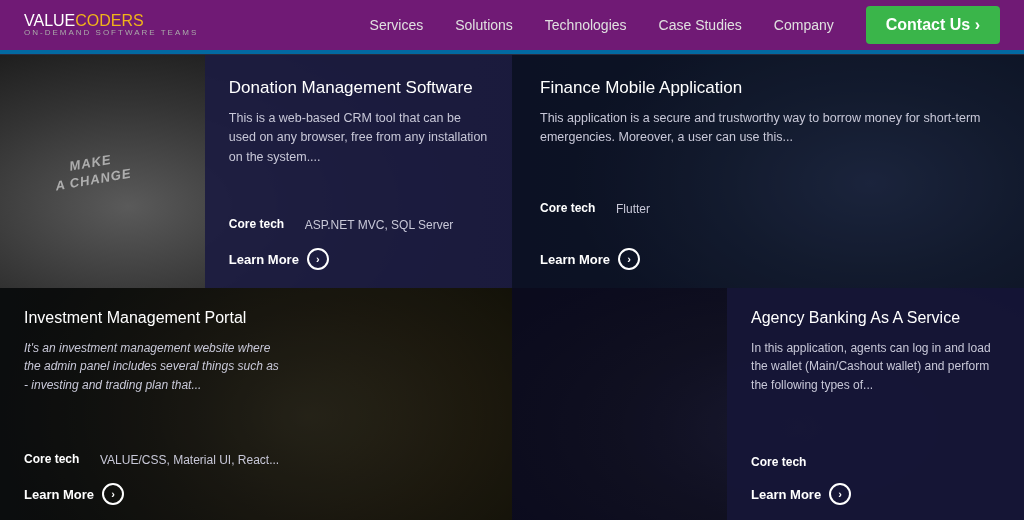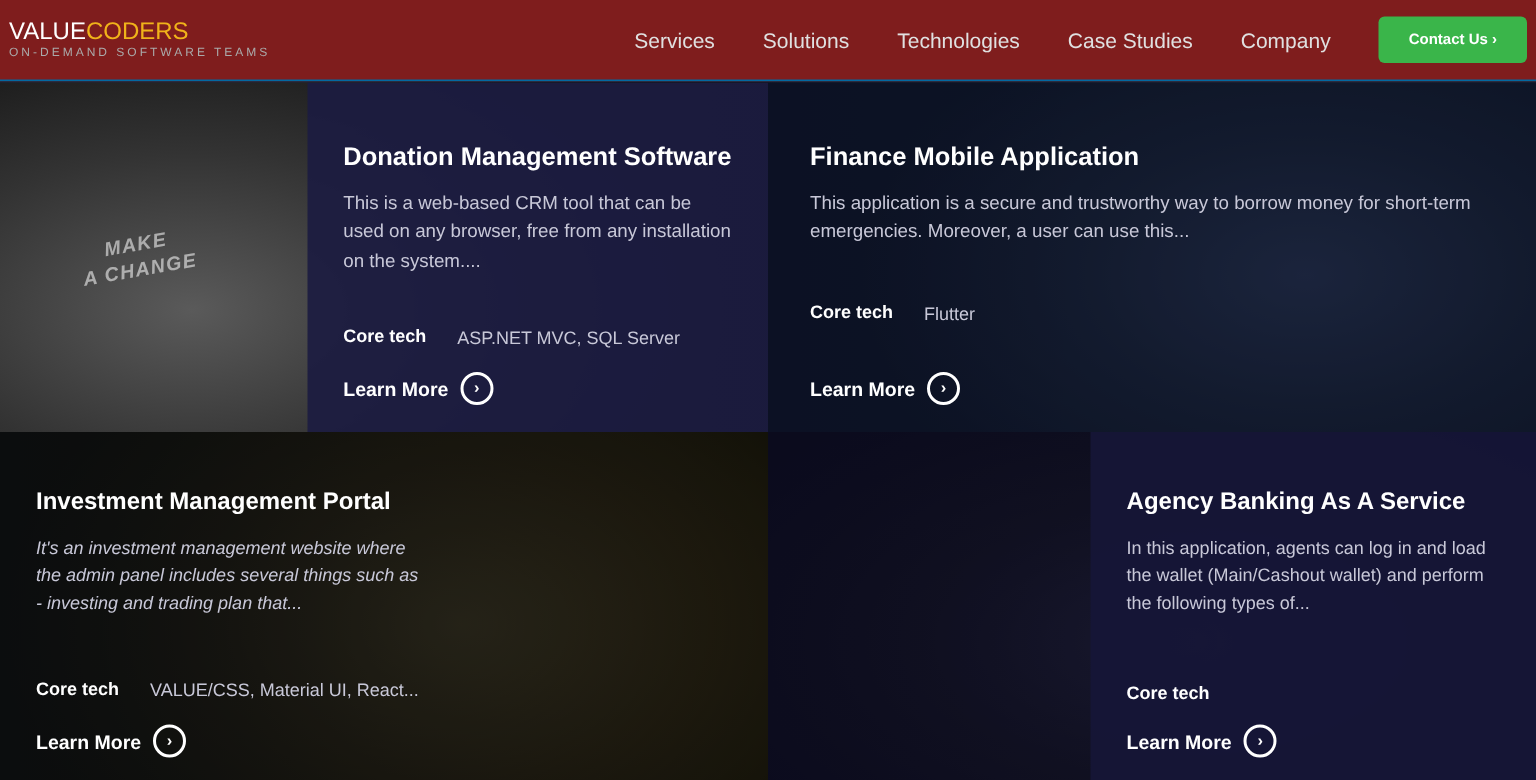--- a/index.html
+++ b/index.html
@@ -1,26 +1,26 @@
 <!DOCTYPE html>
 <html><head>
   <meta charset="utf-8">
   <style>
     * { margin: 0; padding: 0; box-sizing: border-box; }
     body { font-family: 'Segoe UI', Arial, sans-serif; width: 1024px; height: 520px; overflow: hidden; background: #1a1a2e; }
 
     
     .header {
-      background: #7f1d1d;
+      background: #701a75;
       display: flex;
       align-items: center;
       justify-content: space-between;
-      padding: 0 6px;
+      padding: 0 24px;
       height: 54px;
-      border-bottom: 1px solid #0369a1;
+      border-bottom: 4px solid #0369a1;
     }
     .logo {
       display: flex;
       flex-direction: column;
       line-height: 1.1;
     }
     .logo-value { color: #fff; }
     .logo-coders { color: #f0b31a; }
     .logo-sub {
       font-size: 8px;
@@ -37,36 +37,35 @@
       color: #e0e0e0;
       font-size: 14px;
       cursor: pointer;
       white-space: nowrap;
     }
     .contact-btn {
       background: #3ab54a;
       color: #fff;
       border: none;
       padding: 10px 20px;
-      font-size: 10px;
+      font-size: 16px;
       font-weight: 600;
       border-radius: 4px;
       cursor: pointer;
       display: flex;
       align-items: center;
       gap: 6px;
     }
 
     .card-title {
       font-size: 17px;
-      font-weight: 700;
+      font-weight: 400;
       color: #ffffff;
       margin-bottom: 10px;
       line-height: 1.3;
-      margin-top: 17px;
     }
 
     .card-desc {
       font-size: 12.5px;
       color: #c8c8d8;
       line-height: 1.55;
       margin-bottom: 14px;
       flex: 1;
     }
 

